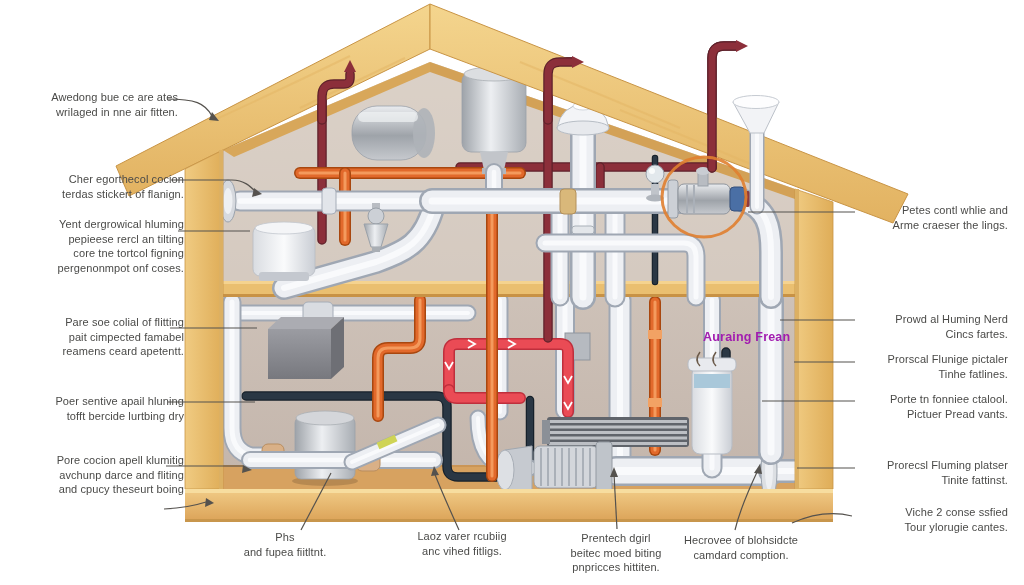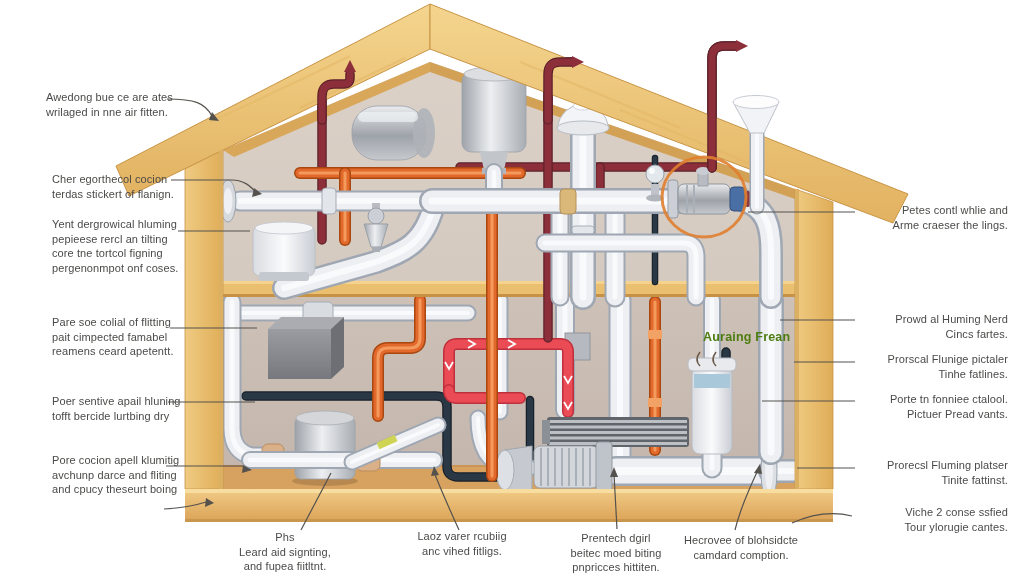--- a/index.html
+++ b/index.html
@@ -1,24 +1,24 @@
 <!DOCTYPE html>
 <html><head>
 <meta charset="utf-8">
 <style>
   html,body{margin:0;padding:0;background:#ffffff;}
   .stage{position:relative;width:1024px;height:585px;background:#fff;overflow:hidden;
          font-family:"Liberation Sans",sans-serif;}
   svg.scene{position:absolute;left:0;top:0;}
   .callout{position:absolute;font-size:11px;line-height:1.32;color:#4a4a48;letter-spacing:.1px;}
   .callout span{display:block;}
-  .callout.c-left{width:132px;text-align:left;}
+  .callout.c-left{width:132px;text-align:right;}
   .callout.c-right{width:148px;text-align:right;}
   .callout.c-bottom{transform:translateX(-50%);text-align:center;width:170px;}
-  .wall-text{position:absolute;font-size:12.5px;font-weight:bold;color:#4d7c0f;letter-spacing:.2px;}
+  .wall-text{position:absolute;font-size:12.5px;font-weight:bold;color:#a21caf;letter-spacing:.2px;}
 </style>
 </head>
 <body>
 
 <div class="stage">
 
 <svg class="scene" width="1024" height="585" viewBox="0 0 1024 585">
   <defs>
     <linearGradient id="roofGrad" x1="0" y1="0" x2="0" y2="1">
       <stop offset="0" stop-color="#F4D58E"></stop>
@@ -473,21 +473,20 @@
   <span>Prorecsl Fluming platser</span>
   <span>Tinite fattinst.</span>
 </div>
 <div class="callout c-right" style="left:860px;top:505px">
   <span>Viche 2 conse ssfied</span>
   <span>Tour ylorugie cantes.</span>
 </div>
 
 <div class="callout c-bottom" style="left:285px;top:530px">
   <span>Phs</span>
-  <span>Leard aid signting,</span>
   <span>and fupea fiitltnt.</span>
 </div>
 <div class="callout c-bottom" style="left:462px;top:529px">
   <span>Laoz varer rcubiig</span>
   <span>anc vihed fitligs.</span>
 </div>
 <div class="callout c-bottom" style="left:616px;top:531px">
   <span>Prentech dgirl</span>
   <span>beitec moed biting</span>
   <span>pnpricces hittiten.</span>

